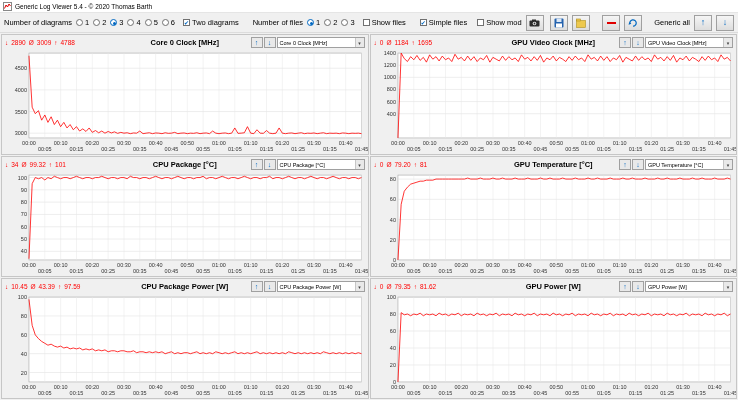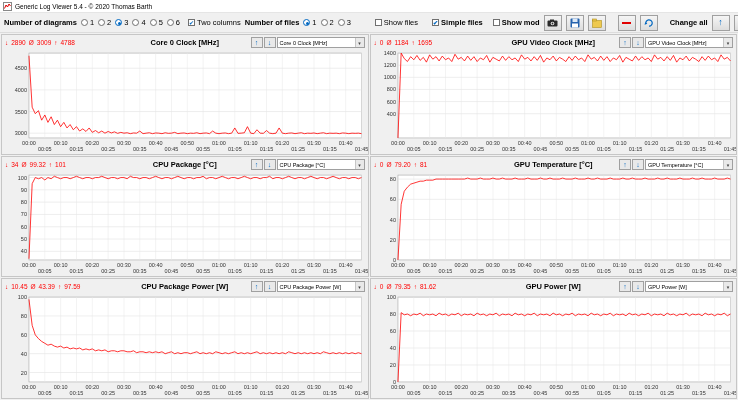--- a/index.html
+++ b/index.html
@@ -18,21 +18,21 @@
     border-bottom: 1px solid #e5e5e5;
   }
 
   
   .toolbar {
     height: 20px; display: flex; align-items: center;
     gap: 4px; padding: 0 4px; font-size: 7.5px;
     background: #f0f0f0; border-bottom: 1px solid #dcdcdc;
     white-space: nowrap;
   }
-  .bold { font-weight: bold; }
+  .bold { font-weight: normal; }
   label.opt { display: inline-flex; align-items: center; gap: 2px; }
   .radio {
     width: 7px; height: 7px; border: 1px solid #707070; border-radius: 50%;
     background: #fff; display: inline-block; position: relative; flex: none;
   }
   .radio.sel { border-color: #0067c0; }
   .radio.sel::after {
     content: ""; position: absolute; left: 1.5px; top: 1.5px;
     width: 3px; height: 3px; border-radius: 50%; background: #0067c0;
   }
@@ -114,38 +114,38 @@
     </label>
   <label class="opt">
       <span class="radio"></span>
       <span>6</span>
     </label>
 
   <label class="opt" style="margin-left:4px">
     <span class="cb">
         <span>✔</span>
       </span>
-    <span>Two columns</span>
+    <span>Two diagrams</span>
   </label>
 
-  <span class="bold" style="margin-left:0">Number of files</span>
+  <span class="bold" style="margin-left:10px">Number of files</span>
   <label class="opt">
       <span class="radio sel"></span>
       <span>1</span>
     </label>
   <label class="opt">
       <span class="radio"></span>
       <span>2</span>
     </label>
   <label class="opt">
       <span class="radio"></span>
       <span>3</span>
     </label>
 
-  <label class="opt" style="margin-left:20px">
+  <label class="opt" style="margin-left:4px">
     <span class="cb"></span>
     <span>Show files</span>
   </label>
 
   <label class="opt bold" style="margin-left:10px">
     <span class="cb">
         <span>✔</span>
       </span>
     <span>Simple files</span>
   </label>
@@ -181,21 +181,21 @@
   <button class="tbtn" style="margin-left:8px">
     <span class="redline"></span>
   </button>
   <button class="tbtn">
     <svg width="10" height="10">
       <path d="M2 6 A3.2 3.2 0 1 1 5 8.2" fill="none" stroke="#0067c0" stroke-width="1.2"></path>
       <polygon points="1.2,4.2 3.4,5.8 0.6,6.8" fill="#0067c0"></polygon>
     </svg>
   </button>
 
-  <span class="bold" style="margin-left:8px">Change all</span>
+  <span class="bold" style="margin-left:8px">Generic all</span>
   <button class="tbtn">
       <span class="bluearrow">↑</span>
     </button>
   <button class="tbtn">
       <span class="bluearrow">↓</span>
     </button>
 </div>
 
 <div class="grid">
 

